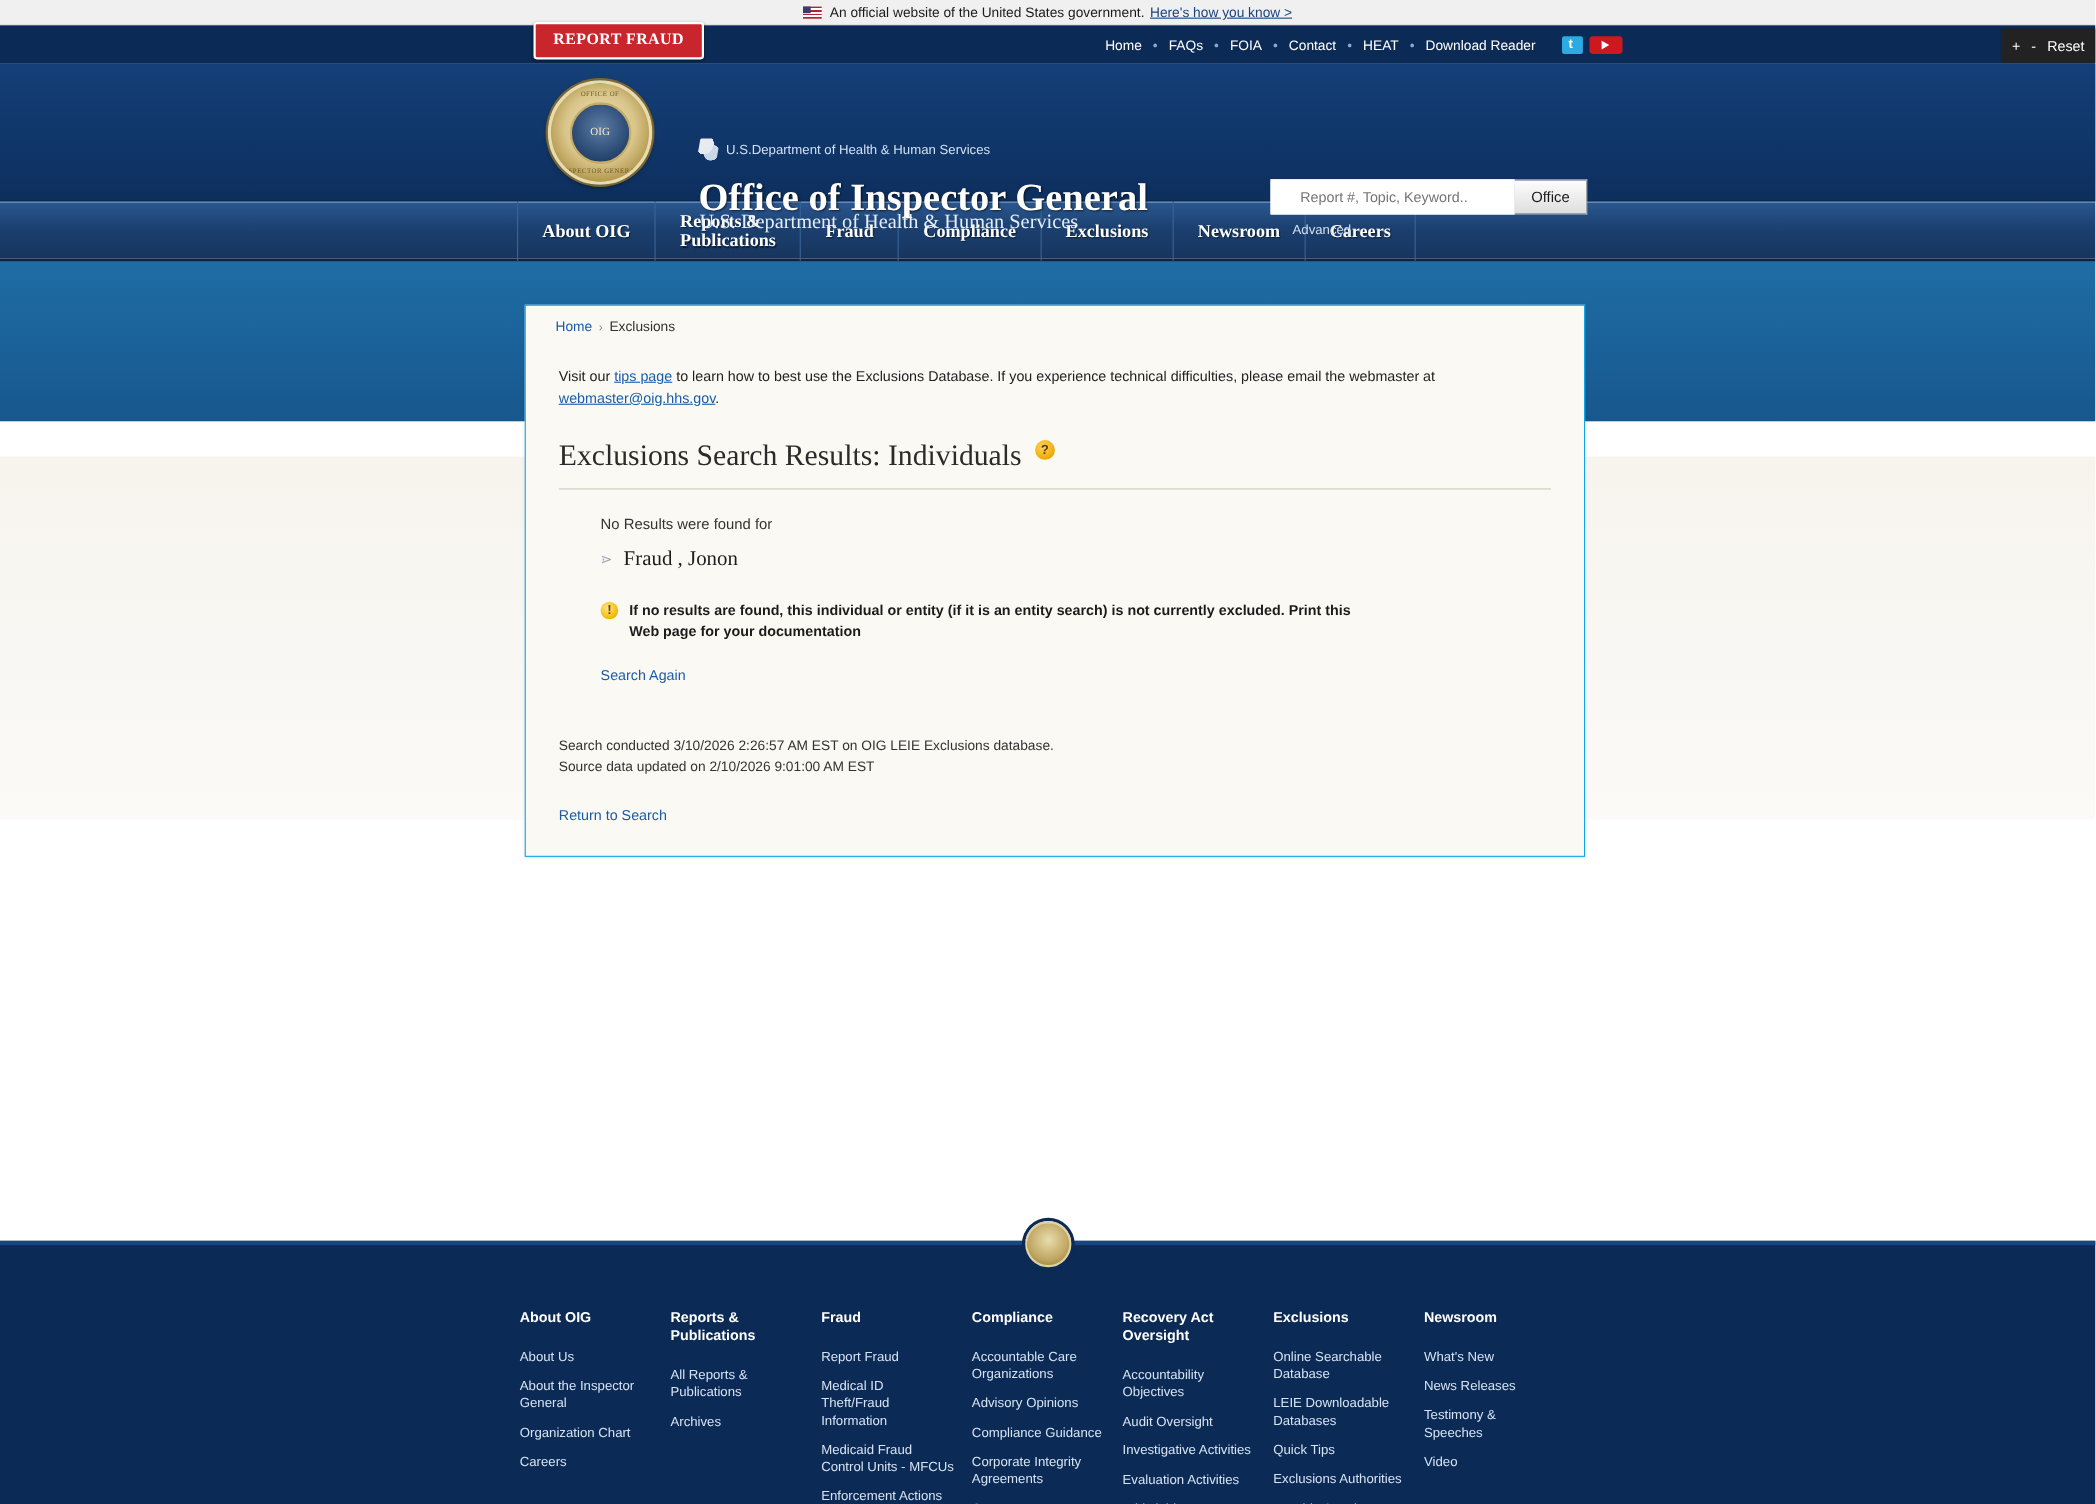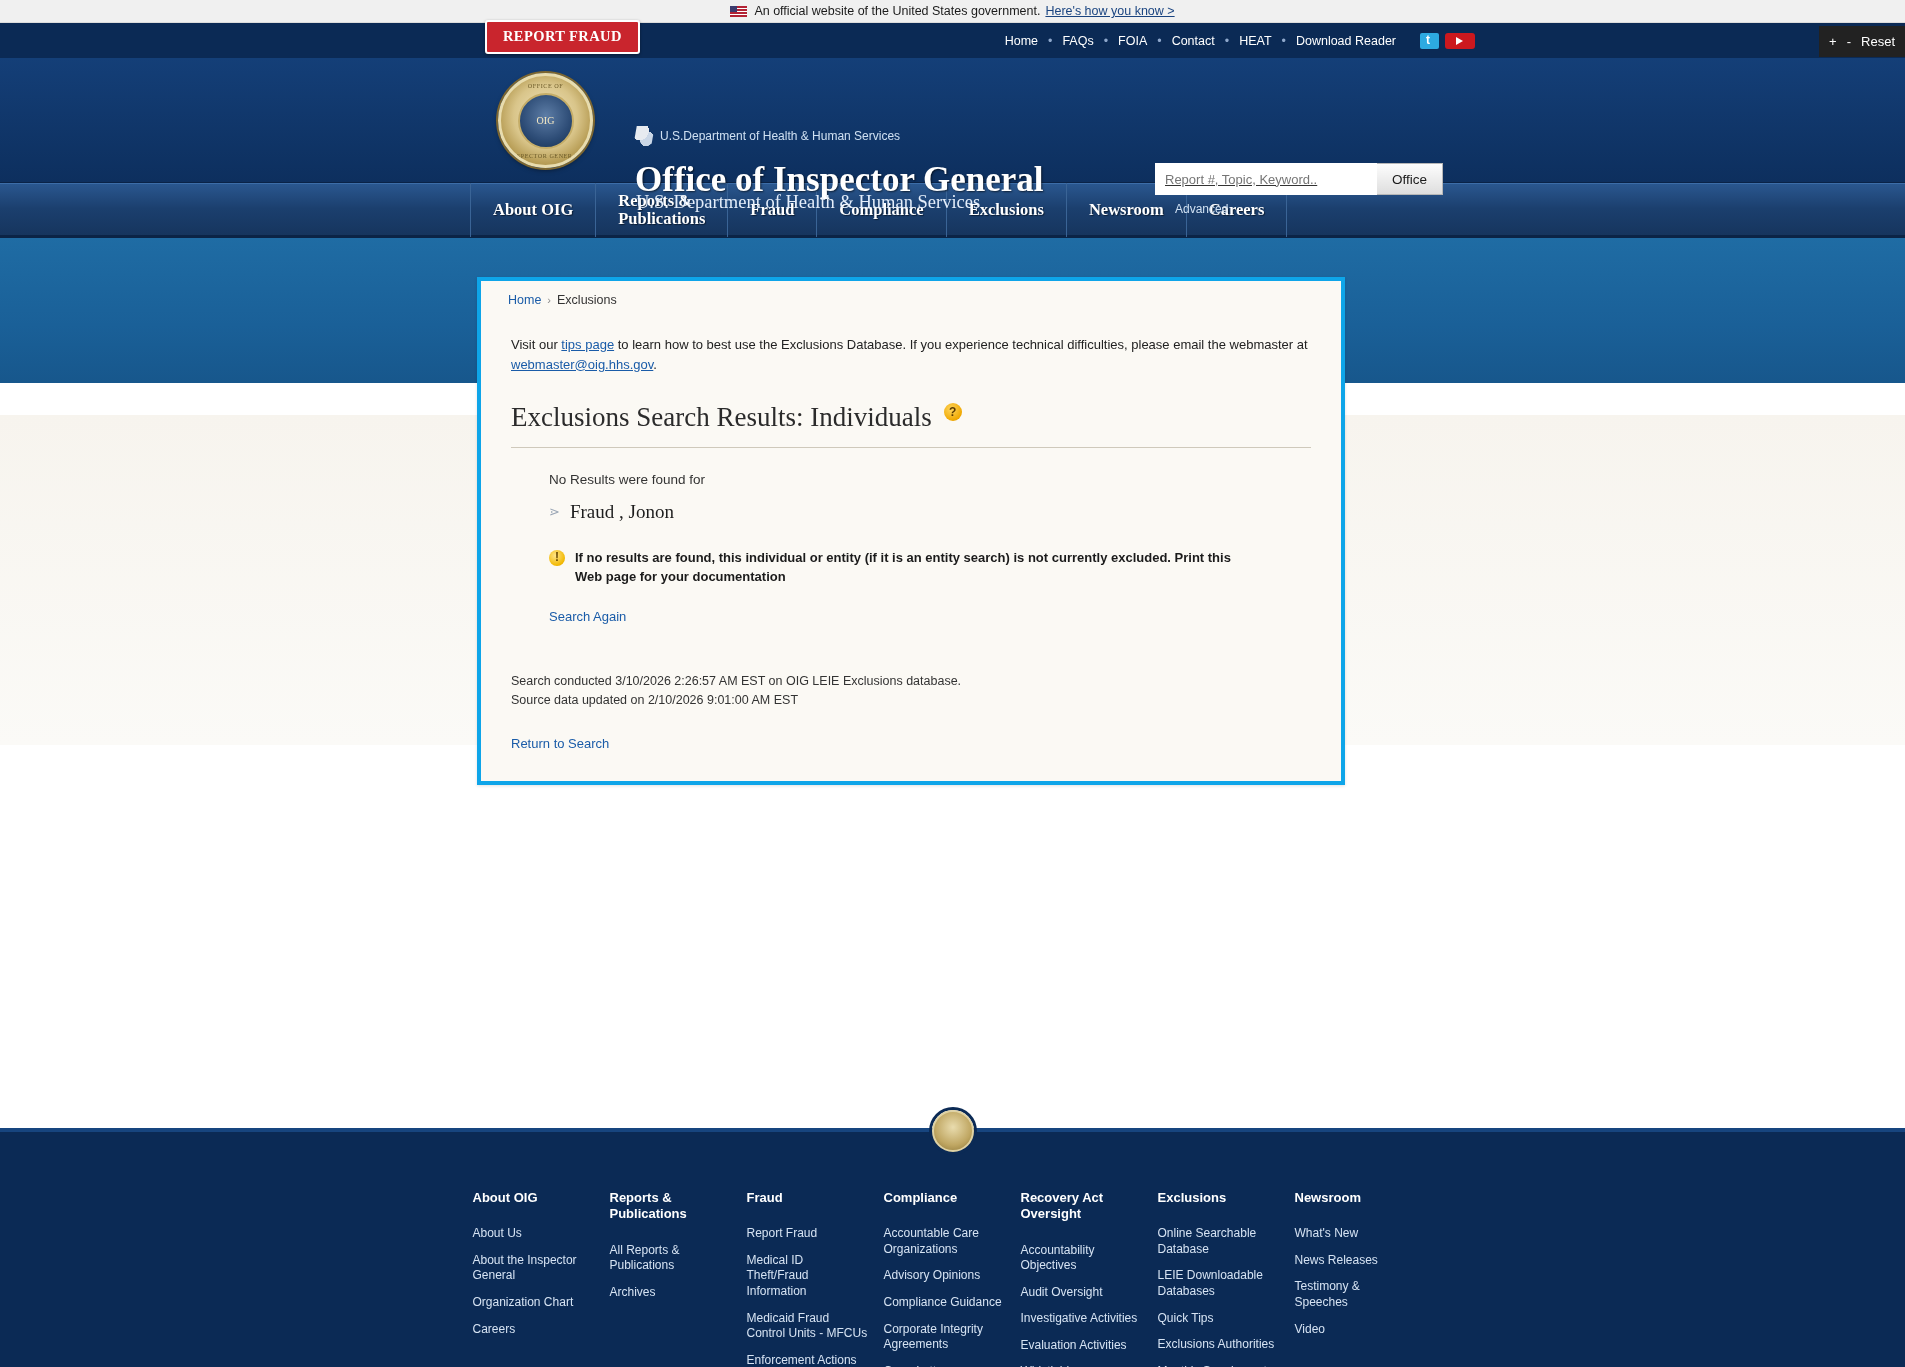--- a/index.html
+++ b/index.html
@@ -151,26 +151,25 @@
     font-size: 18.5px;
   }
 
   .searchbox {
     position:absolute; left:1155px; top:105px;
     display:flex;
   }
   .searchbox input {
     width: 222px; height: 32px;
     border: 1px solid #ffffff;
-    padding: 0 9px;
+    padding: 0 26px;
     font-size: 13px;
     color:#333;
     background:#fff;
     outline:none;
-    text-decoration:underline;
   }
   .searchbox button {
     height:32px; min-width: 66px;
     background: linear-gradient(180deg,#fdfdfd 0%, #dedede 100%);
     border: 1px solid #b7b7b7; border-left:none;
     font-size: 13.5px; color:#1a1a1a; cursor:pointer;
   }
   .advanced-link {
     position:absolute; left:1175px; top:144px;
     color:#cfe0f2; font-size:12px; text-decoration:none;
@@ -204,23 +203,23 @@
   
   .hero {
     height: 145px;
     background: linear-gradient(180deg,#1f6ca4 0%, #1a6098 60%, #17578c 100%);
     position: relative;
   }
 
   
   .content-wrap {
     position:absolute; left:477px; top:277px;
-    width: 868px;
+    width: 964px;
     background: #fbf9f4;
-    border: 4px solid #0ea5e9;
+    border: 1px solid #0ea5e9;
     min-height: 440px;
     box-shadow: 0 1px 3px rgba(0,0,0,.12);
   }
   .breadcrumb {
     padding: 12px 0 10px 27px;
     font-size: 12.5px; color:#333;
   }
   .breadcrumb a { color:#1a5ca8; text-decoration:none;}
   .breadcrumb .sep { color:#8a8a8a; margin: 0 6px; font-size: 11px;}
 

